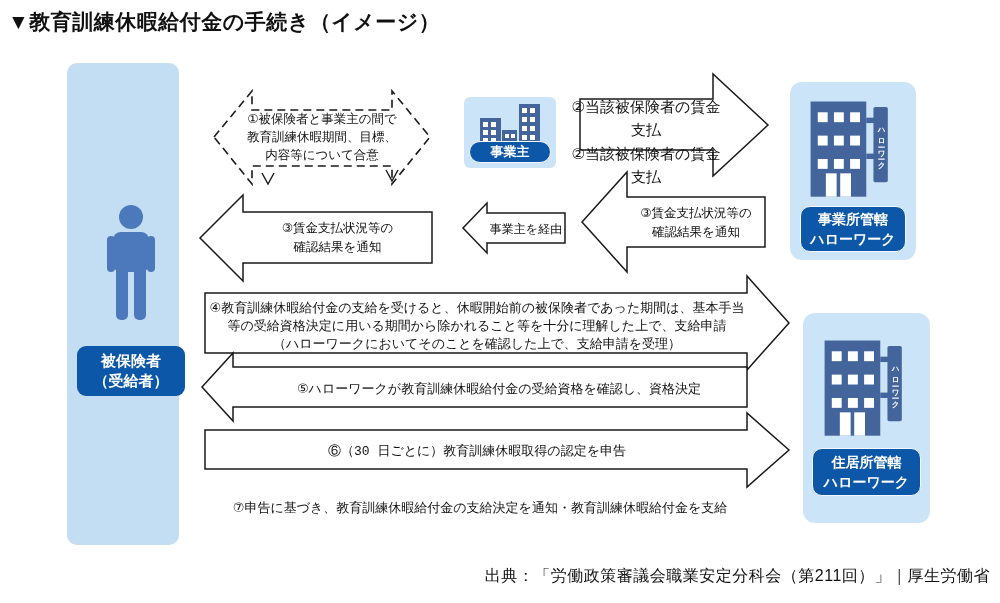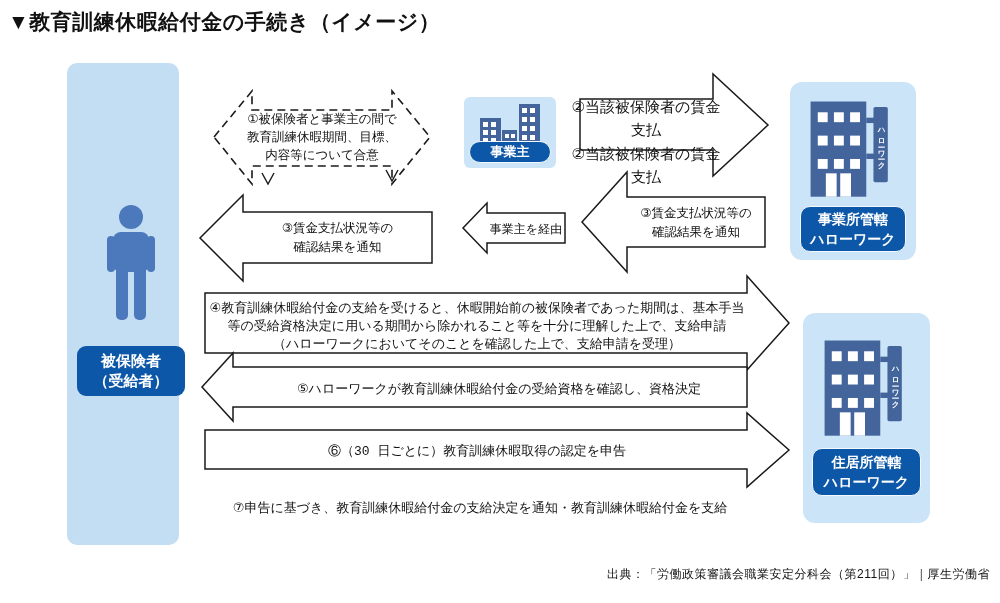--- a/index.html
+++ b/index.html
@@ -9,21 +9,21 @@
   .title{position:absolute;left:8px;top:8px;font-size:21px;font-weight:bold;color:#111;letter-spacing:.5px;}
   .arrows-layer{position:absolute;left:0;top:0;}
   .step-text{position:absolute;text-align:center;color:#111;font-size:13px;line-height:1.45;}
   .panel{position:absolute;background:#c3ddf3;border-radius:10px;}
   .card{position:absolute;background:#cbe4f7;border-radius:10px;}
   .badge{position:absolute;background:#0c57a7;color:#fff;font-weight:bold;text-align:center;
          display:flex;flex-direction:column;justify-content:center;border-radius:9px;box-sizing:border-box;}
   .badge.rim{border:1.5px solid #f2f8fd;}
   .hw-sign{position:absolute;writing-mode:vertical-rl;text-orientation:mixed;color:#fff;font-weight:bold;
            font-size:7.5px;letter-spacing:1.5px;display:flex;align-items:center;justify-content:center;}
-  .source{position:absolute;left:420px;top:566px;width:570px;text-align:right;font-size:12px;
+  .source{position:absolute;left:420px;top:566px;width:570px;text-align:right;font-size:16px;
           font-weight:500;color:#111;letter-spacing:.5px;}
 </style>
 </head>
 <body>
 
 <div class="canvas">
 
   <div class="title">▼教育訓練休暇給付金の手続き（イメージ）</div>
 
   <svg class="arrows-layer" width="1000" height="603" viewBox="0 0 1000 603">

